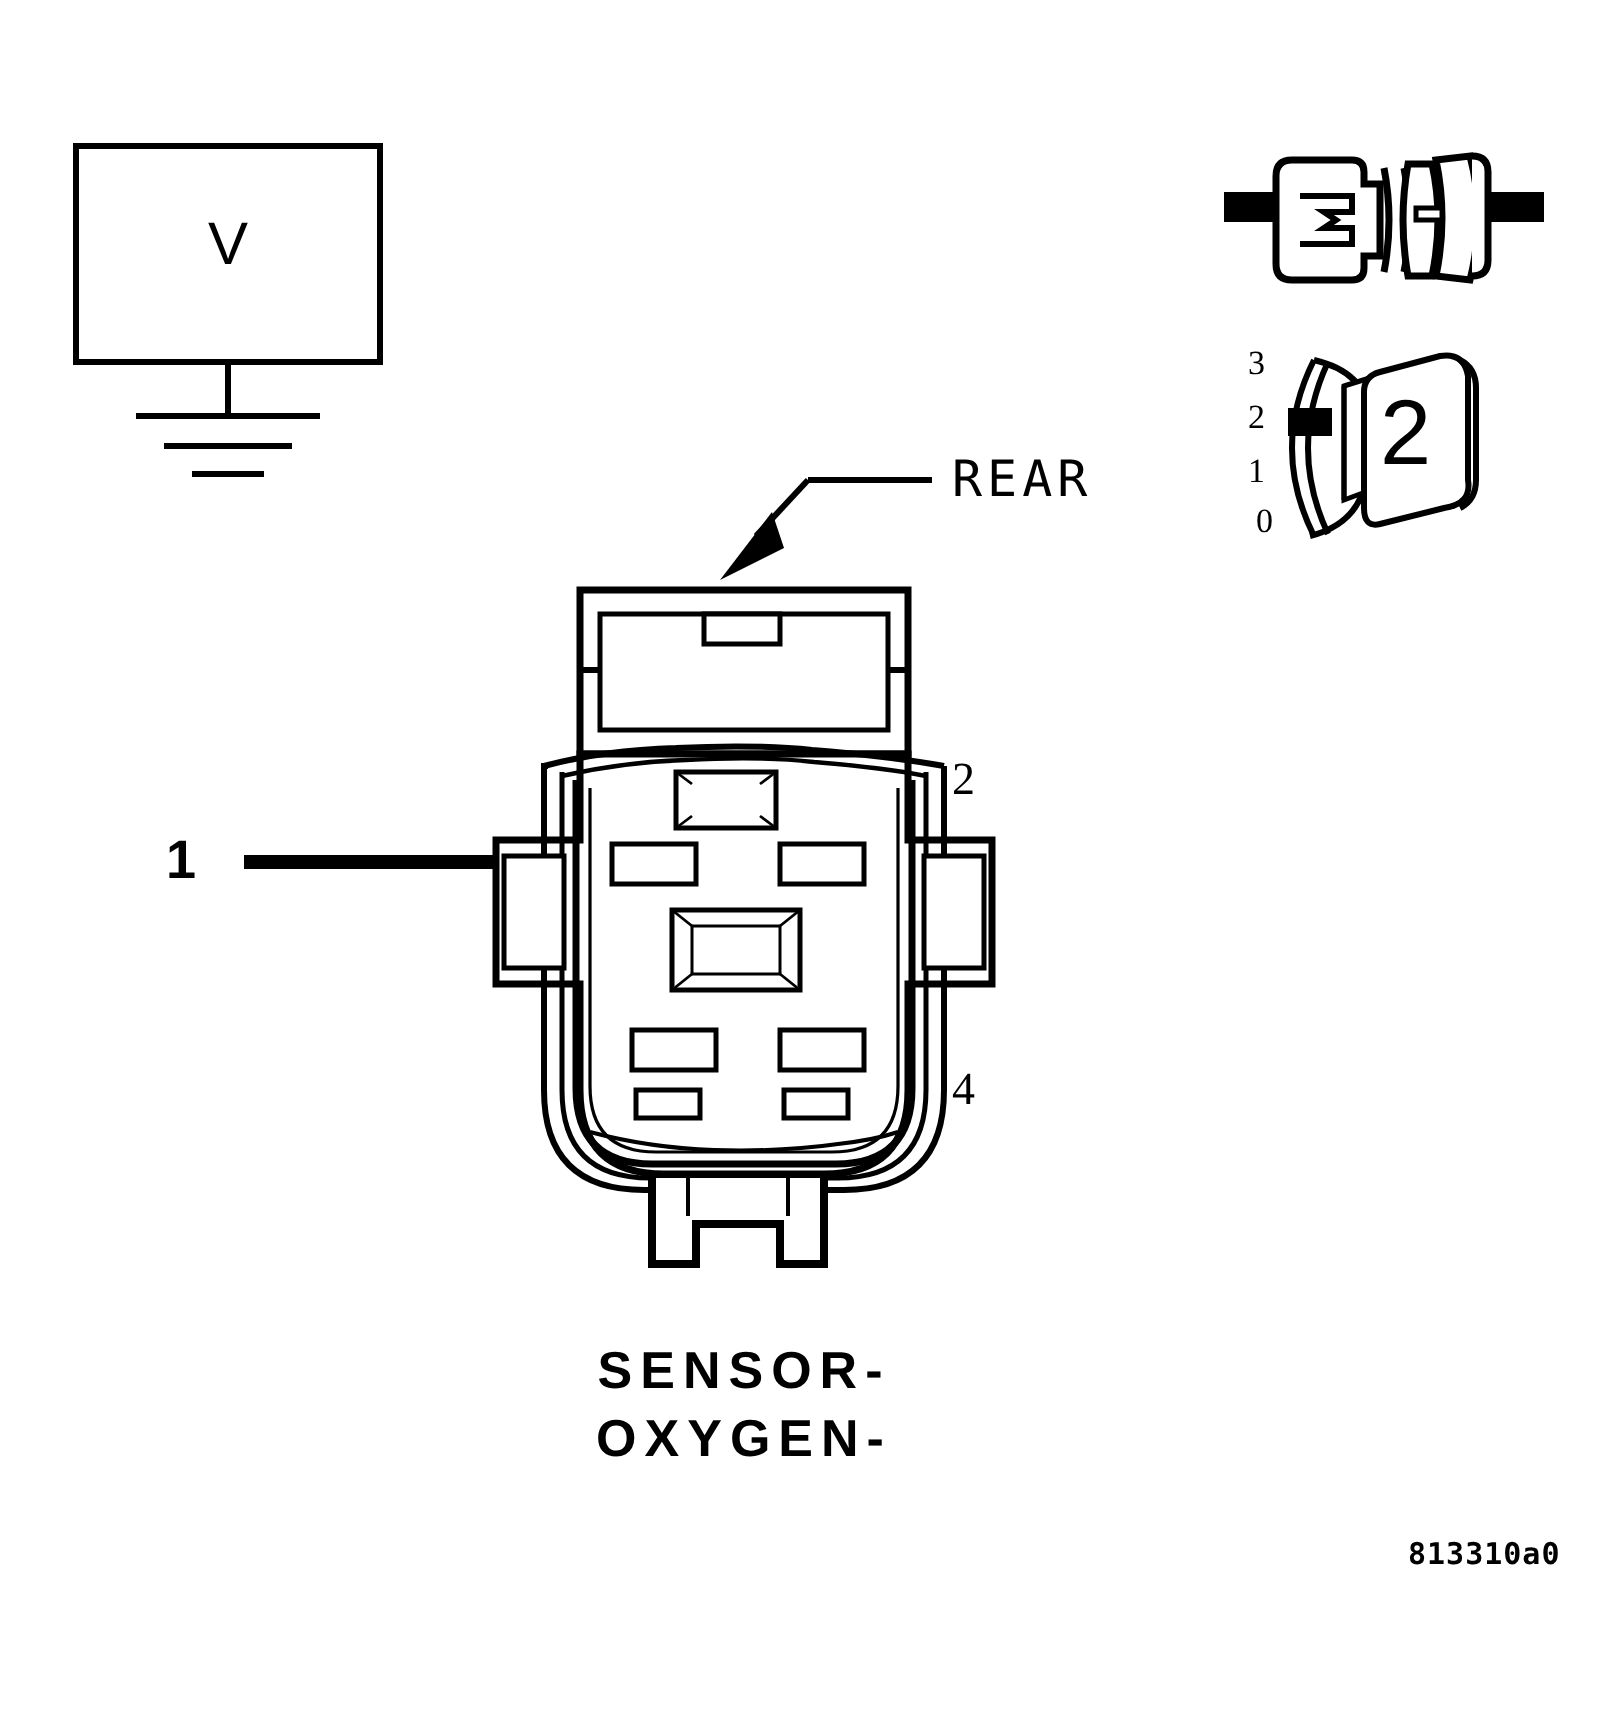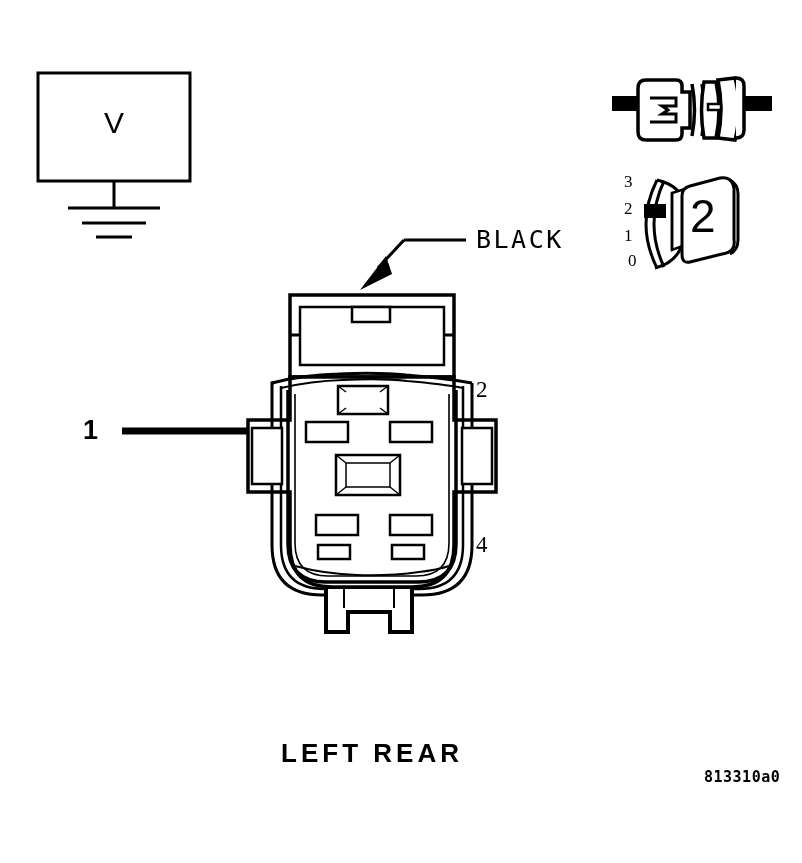--- a/index.html
+++ b/index.html
@@ -231,32 +231,33 @@
                  L 412 632
                  L 412 589" fill="#ffffff" stroke="#000000" stroke-width="4"></path>
         <line x1="344" y1="589" x2="344" y2="608" stroke="#000000" stroke-width="2"></line>
         <line x1="394" y1="589" x2="394" y2="608" stroke="#000000" stroke-width="2"></line>
       </g>
     </g>
   </svg>
 
   <div class="txt meter-glyph" style="left:104px; top:108px;">V</div>
 
-  <div class="txt label-black" style="left:476px; top:227px;">BLACK</div>
+  <div class="txt label-black" style="left:476px; top:227px;">REAR</div>
 
   <div class="txt callout-num" style="left:83px; top:417px;">1</div>
 
   <div class="txt cavity-num" style="left:476px; top:378px;">2</div>
 
   <div class="txt cavity-num" style="left:476px; top:533px;">4</div>
 
   <div class="txt scale-num" style="left:624px; top:173px;">3</div>
   <div class="txt scale-num" style="left:624px; top:200px;">2</div>
   <div class="txt scale-num" style="left:624px; top:227px;">1</div>
   <div class="txt scale-num" style="left:628px; top:252px;">0</div>
 
   <div class="txt knob-glyph" style="left:690px; top:193px;">2</div>
 
-  <div class="txt caption" style="left:192px; top:740px;">LEFT REAR</div>
+  <div class="txt caption" style="left:192px; top:672px;">SENSOR-</div>
+  <div class="txt caption" style="left:192px; top:706px;">OXYGEN-</div>
 
   <div class="txt figure-id" style="left:682px; top:770px;">813310a0</div>
 
 </div>
 
 </body></html>

